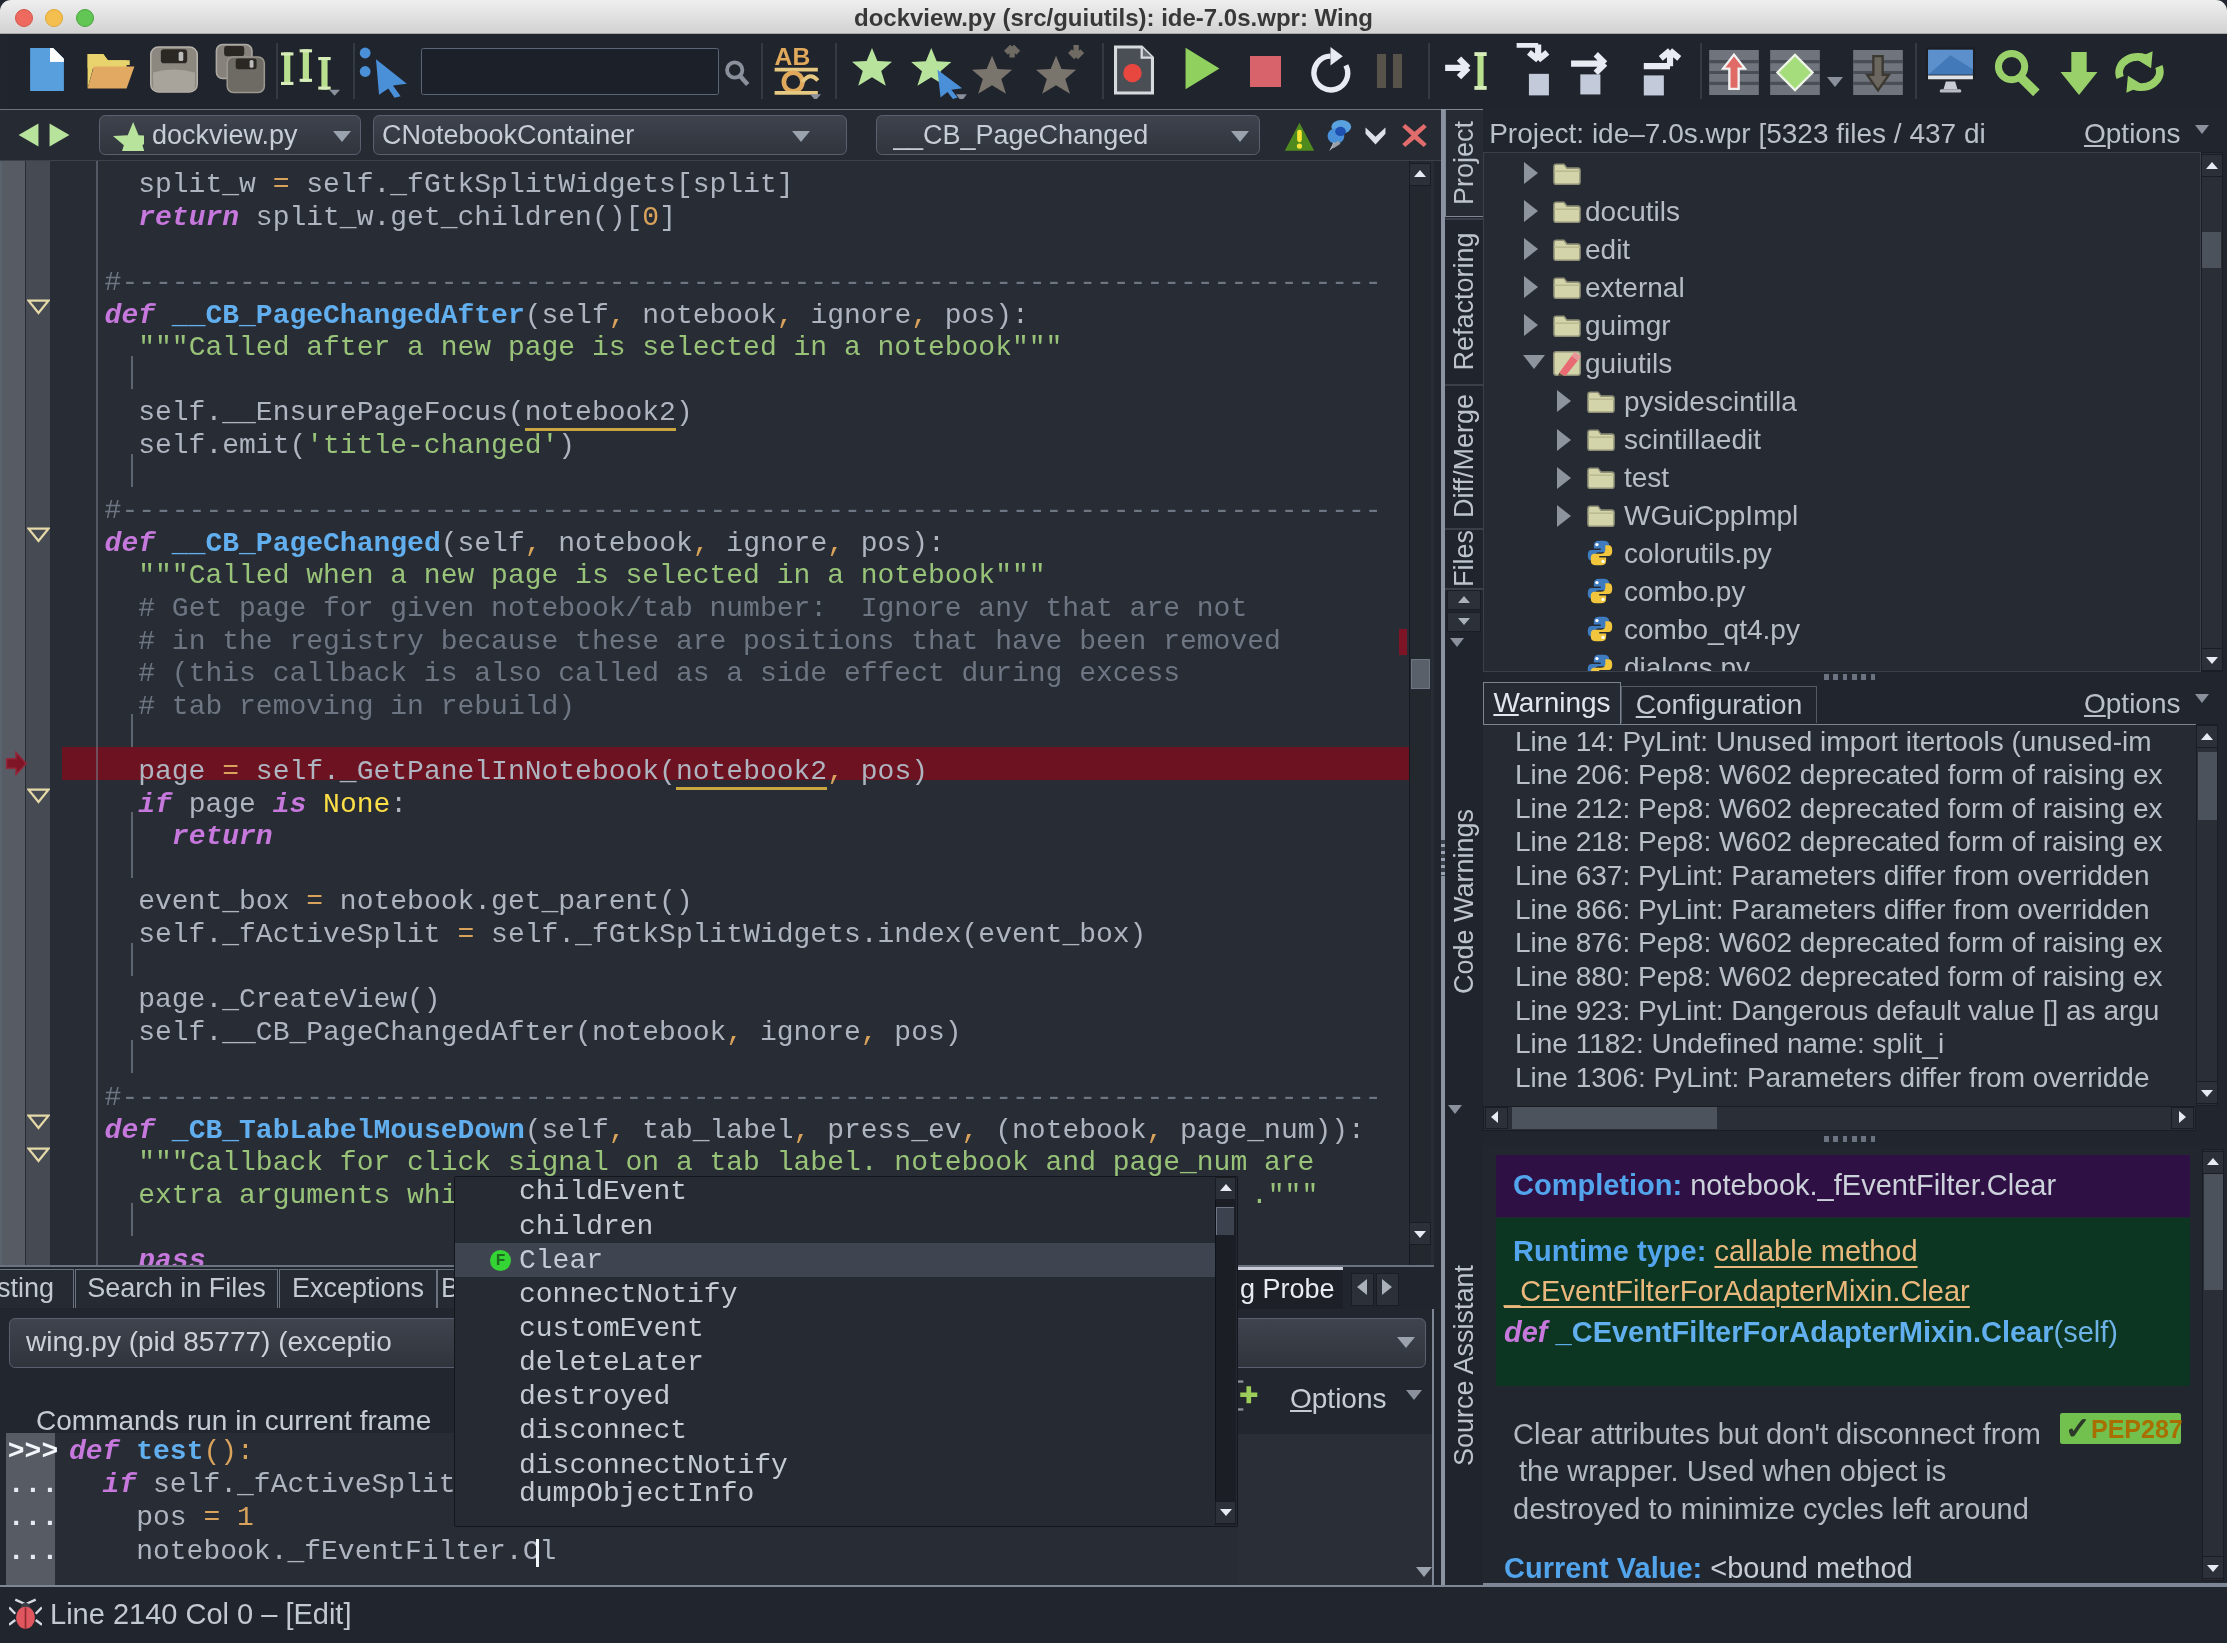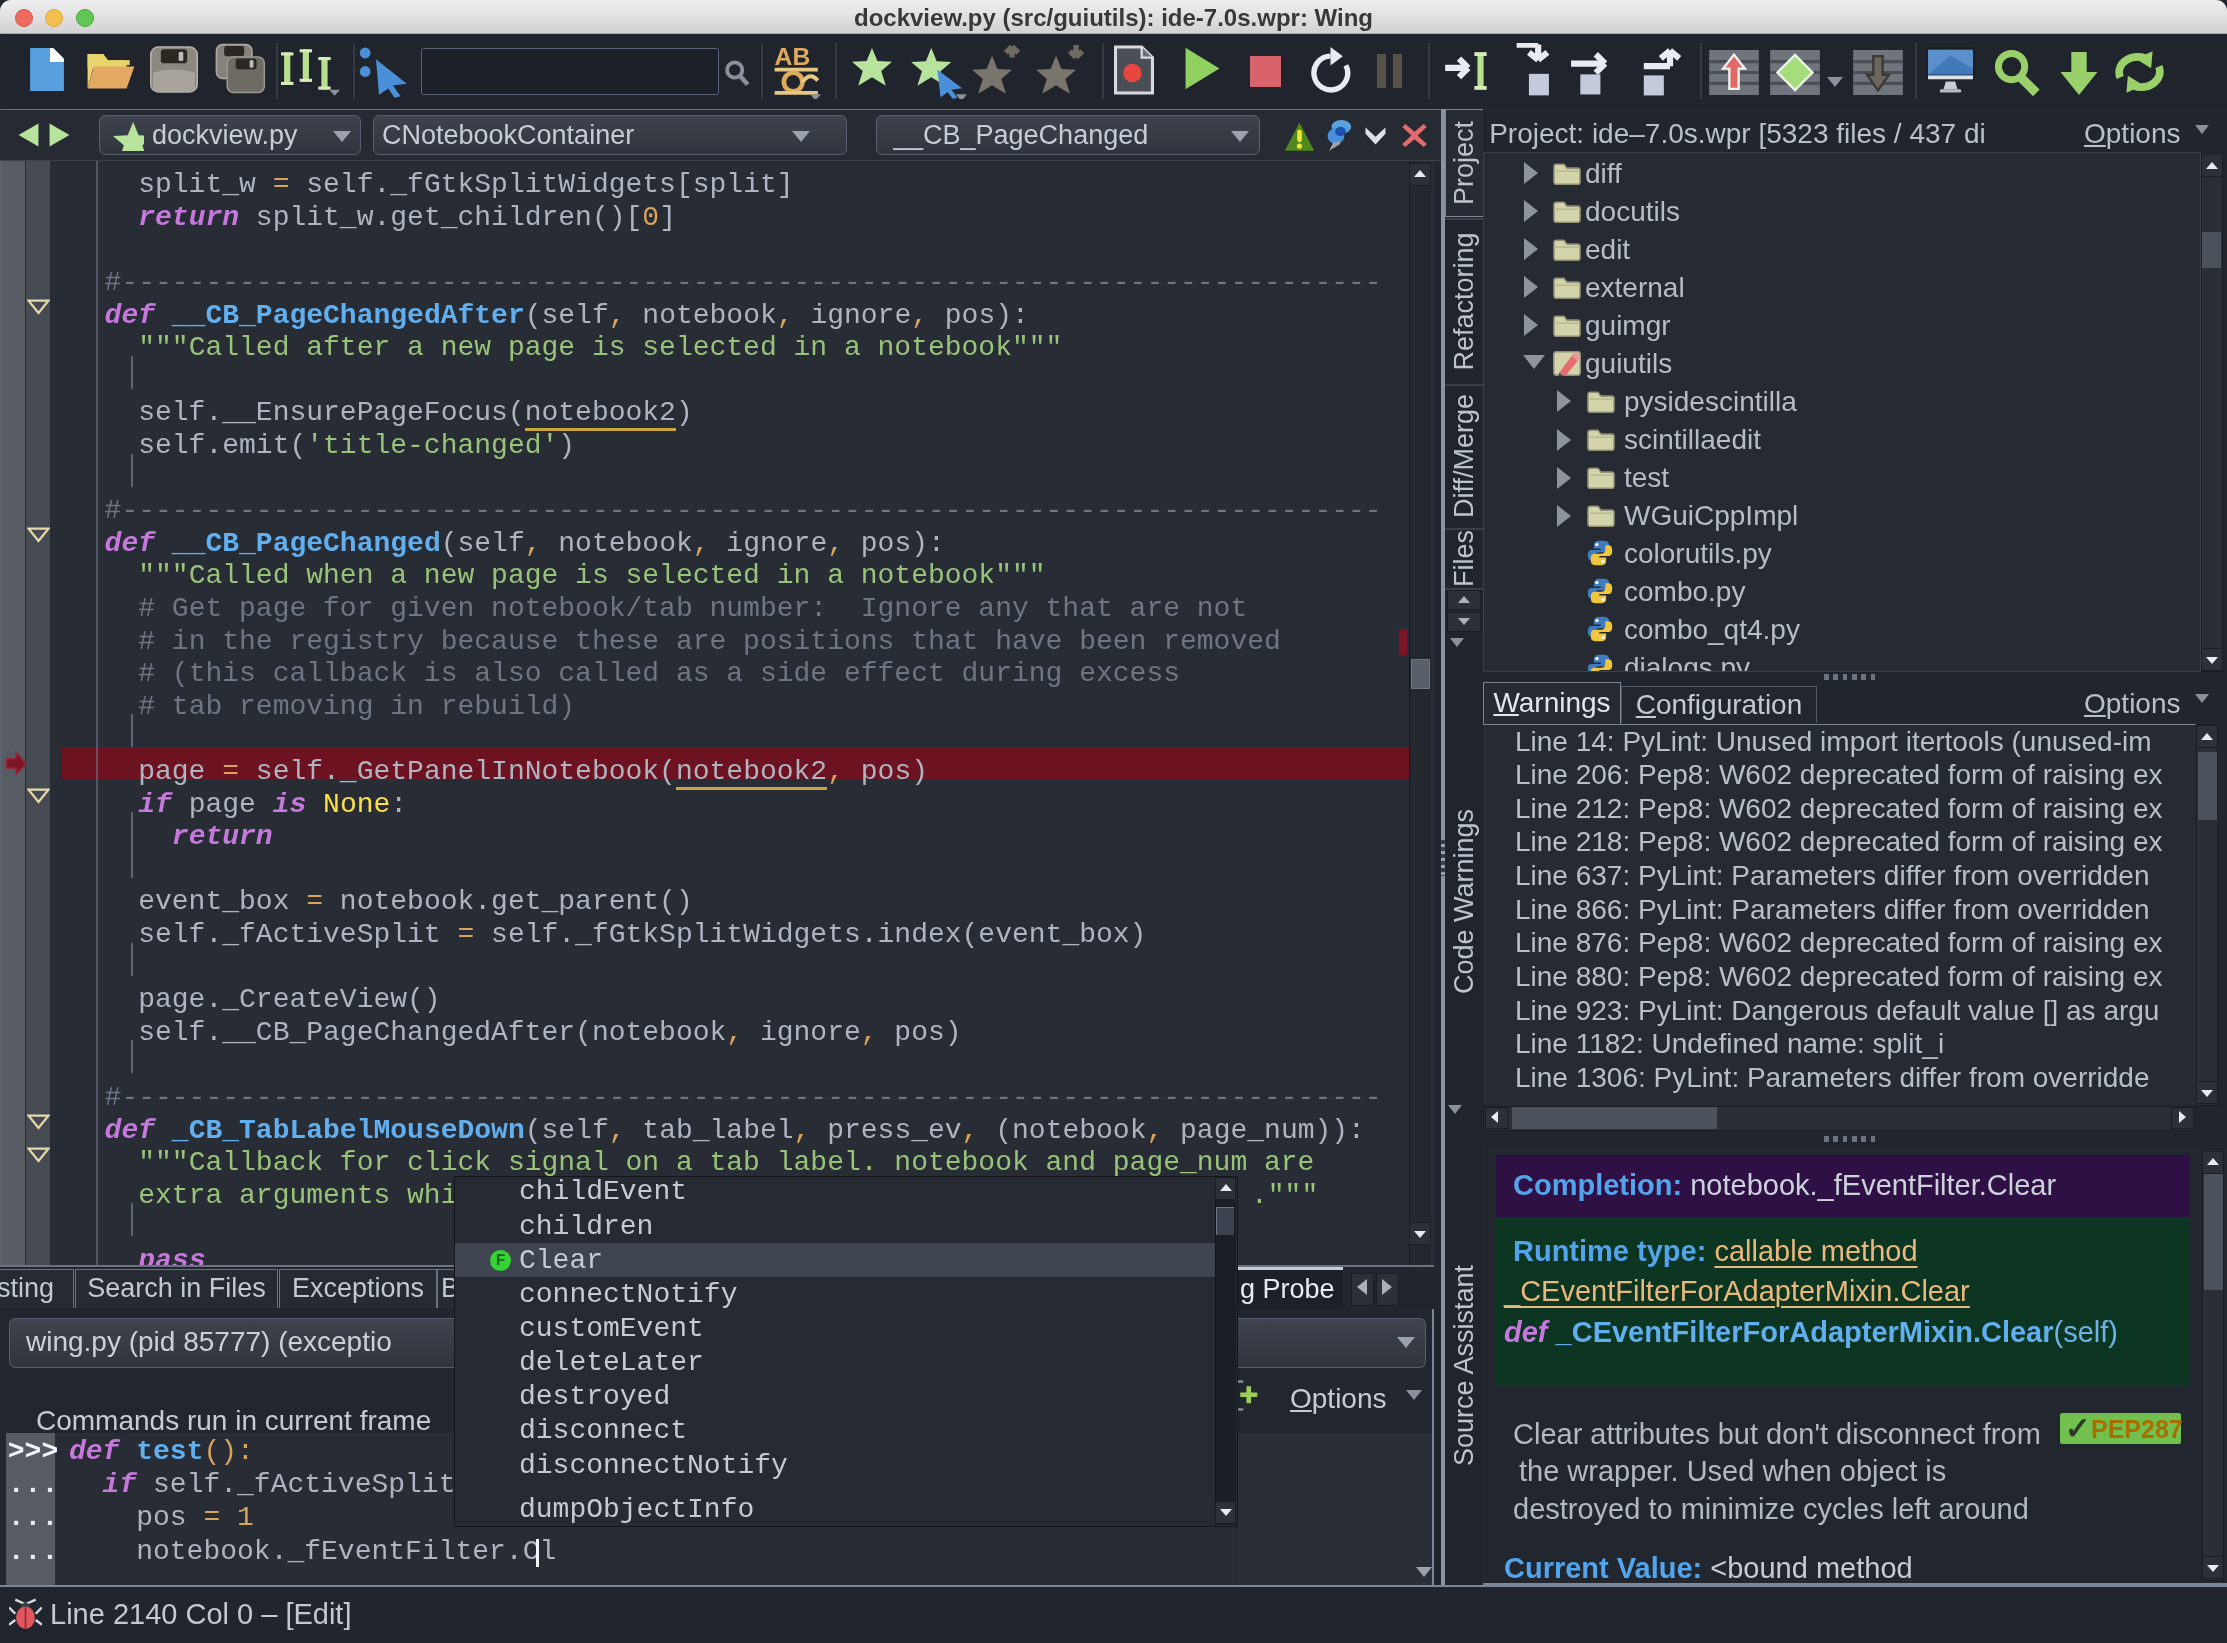--- a/index.html
+++ b/index.html
@@ -396,21 +396,20 @@
 <div class="abs" style="left:1483px;top:109px;width:744px;height:572px;background:#21252d">
 <div class="abs" style="left:6.2px;top:6.2px;width:590px;height:37px;line-height:37px;font-size:28px;color:#b9c0ca;white-space:nowrap;overflow:hidden">Project: ide–7.0s.wpr [5323 files / 437 di</div>
 <div class="abs" style="left:601px;top:6.2px;width:109px;height:37px;line-height:37px;font-size:28px;color:#b9c0ca"><span style="text-decoration:underline">O</span>ptions</div>
 <div class="tri" style="left:712px;top:15.5px;border-left:7.8px solid transparent;border-right:7.8px solid transparent;border-top:9.3px solid #8a919c"></div>
 <div class="abs" style="left:0px;top:43px;width:718px;height:520px;background:#262a33;border:1.6px solid #3a3f49;overflow:hidden">
 <div class="tri" style="left:40px;top:9.3px;border-top:11px solid transparent;border-bottom:11px solid transparent;border-left:14px solid #8d949e"></div>
 <svg class="abs" style="left:69px;top:8.5px" width="28" height="23" viewBox="0 0 36 30">
         <path d="M1 6 Q1 3 4 3 H14 L18 8 H32 Q35 8 35 11 V26 Q35 29 32 29 H4 Q1 29 1 26 Z" fill="#d3d4aa" stroke="#8f9077" stroke-width="2"></path>
         <path d="M1 12 H35" stroke="#b9ba90" stroke-width="2"></path>
       </svg>
-<div class="abs trow" style="left:101px;top:1.6px;width:466px">diff</div>
 <div class="tri" style="left:40px;top:47px;border-top:11px solid transparent;border-bottom:11px solid transparent;border-left:14px solid #8d949e"></div>
 <svg class="abs" style="left:69px;top:47px" width="28" height="23" viewBox="0 0 36 30">
         <path d="M1 6 Q1 3 4 3 H14 L18 8 H32 Q35 8 35 11 V26 Q35 29 32 29 H4 Q1 29 1 26 Z" fill="#d3d4aa" stroke="#8f9077" stroke-width="2"></path>
         <path d="M1 12 H35" stroke="#b9ba90" stroke-width="2"></path>
       </svg>
 <div class="abs trow" style="left:101px;top:40px;width:466px">docutils</div>
 <div class="tri" style="left:40px;top:85px;border-top:11px solid transparent;border-bottom:11px solid transparent;border-left:14px solid #8d949e"></div>
 <svg class="abs" style="left:69px;top:85px" width="28" height="23" viewBox="0 0 36 30">
         <path d="M1 6 Q1 3 4 3 H14 L18 8 H32 Q35 8 35 11 V26 Q35 29 32 29 H4 Q1 29 1 26 Z" fill="#d3d4aa" stroke="#8f9077" stroke-width="2"></path>
         <path d="M1 12 H35" stroke="#b9ba90" stroke-width="2"></path>
@@ -625,21 +624,21 @@
 <div class="abs" style="left:0;top:66px;width:760px;height:34px;background:#3e4450"></div>
 <div class="pitem" style="top:-1.6px">childEvent</div>
 <div class="pitem" style="top:33px">children</div>
 <div class="pitem" style="top:67px">Clear</div>
 <div class="pitem" style="top:101px">connectNotify</div>
 <div class="pitem" style="top:135px">customEvent</div>
 <div class="pitem" style="top:169px">deleteLater</div>
 <div class="pitem" style="top:203px">destroyed</div>
 <div class="pitem" style="top:237px">disconnect</div>
 <div class="pitem" style="top:272px">disconnectNotify</div>
-<div class="pitem" style="top:316px">dumpObjectInfo</div>
+<div class="pitem" style="top:300px">dumpObjectInfo</div>
 <div class="abs" style="left:35px;top:73px;width:21px;height:21px;border-radius:50%;background:#35d435;text-align:center;line-height:21px;font-size:17px;color:#1d6b1d;font-weight:bold;font-family:&quot;Liberation Mono&quot;,monospace">F</div>
 <div class="abs" style="left:760px;top:0;width:21px;height:348px;background:#1b1e25;border-left:1.6px solid #10131a"></div>
 <div class="sbbtn" style="left:760px;top:0px;width:21px;height:23px"></div>
 <div class="tri" style="left:765px;top:7px;border-left:6.2px solid transparent;border-right:6.2px solid transparent;border-bottom:7.8px solid #e8ecf2"></div>
 <div class="sbbtn" style="left:760px;top:324px;width:21px;height:23px"></div>
 <div class="tri" style="left:765px;top:332px;border-left:6.2px solid transparent;border-right:6.2px solid transparent;border-top:7.8px solid #e8ecf2"></div>
 <div class="abs" style="left:761px;top:29.5px;width:18px;height:28px;background:#3c434e;border-top:1.6px solid #6e7684;border-left:1.6px solid #6e7684"></div>
 </div>
 
 </body></html>

